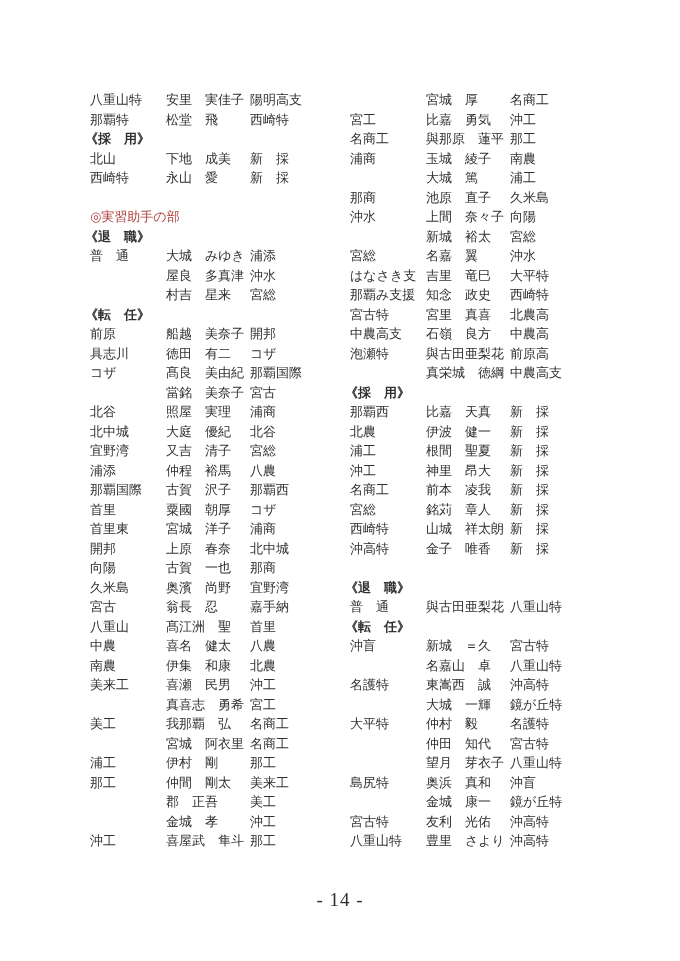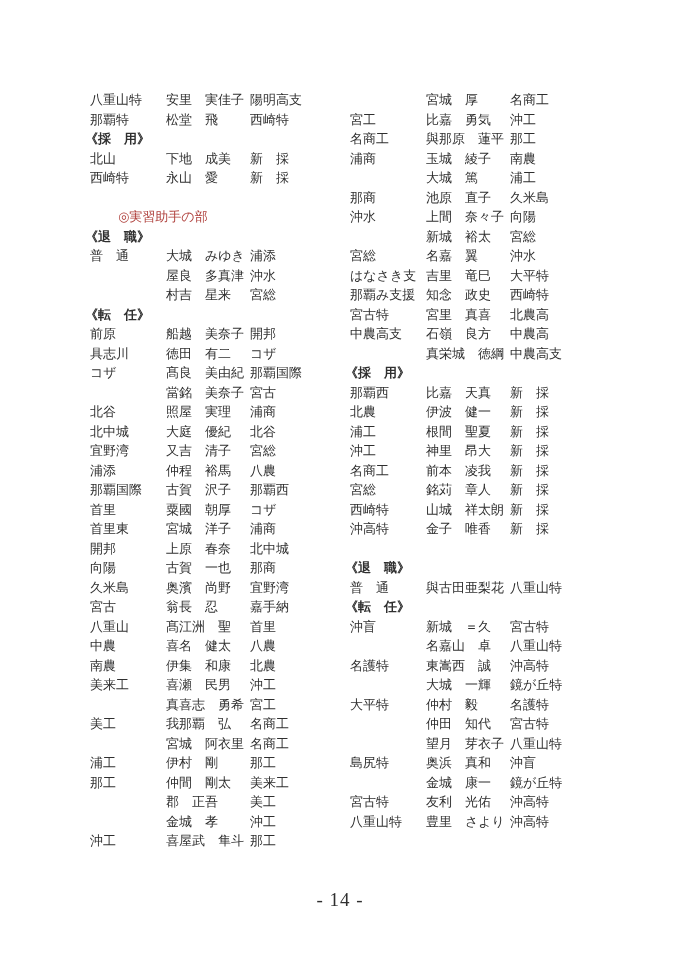--- a/index.html
+++ b/index.html
@@ -25,21 +25,21 @@
   .row{
     display:grid;
     grid-template-columns:76px 84px auto;
     height:19.5px;line-height:19.5px;
     white-space:nowrap;
   }
   .row span{display:block;overflow:visible;}
   .row .name{grid-column:2;}
   .row .dest{grid-column:3;}
   .row.sub span{grid-column:1 / span 3;margin-left:-5px;font-weight:bold;}
-  .row.section span{grid-column:1 / span 3;color:var(--accent);margin-left:28px;}
+  .row.section span{grid-column:1 / span 3;color:var(--accent);}
   .row.blank{height:19.5px;}
   .pagenum{
     position:absolute;left:0;top:889px;width:100%;
     text-align:center;font-size:19px;color:var(--ink);
     letter-spacing:1px;
   }
 </style>
 </head>
 <body>
 
@@ -290,20 +290,25 @@
           <span class="school">宮古特</span>
           <span class="name">宮里　真喜</span>
           <span class="dest">北農高</span>
         </div>
         <div class="row">
           <span class="school">中農高支</span>
           <span class="name">石嶺　良方</span>
           <span class="dest">中農高</span>
         </div>
         <div class="row">
+          <span class="school">泡瀬特</span>
+          <span class="name">與古田亜梨花</span>
+          <span class="dest">前原高</span>
+        </div>
+        <div class="row">
           <span class="school"></span>
           <span class="name">真栄城　徳綱</span>
           <span class="dest">中農高支</span>
         </div>
         <div class="row sub">
           <span>《採　用》</span>
         </div>
         <div class="row">
           <span class="school">那覇西</span>
           <span class="name">比嘉　天真</span>

